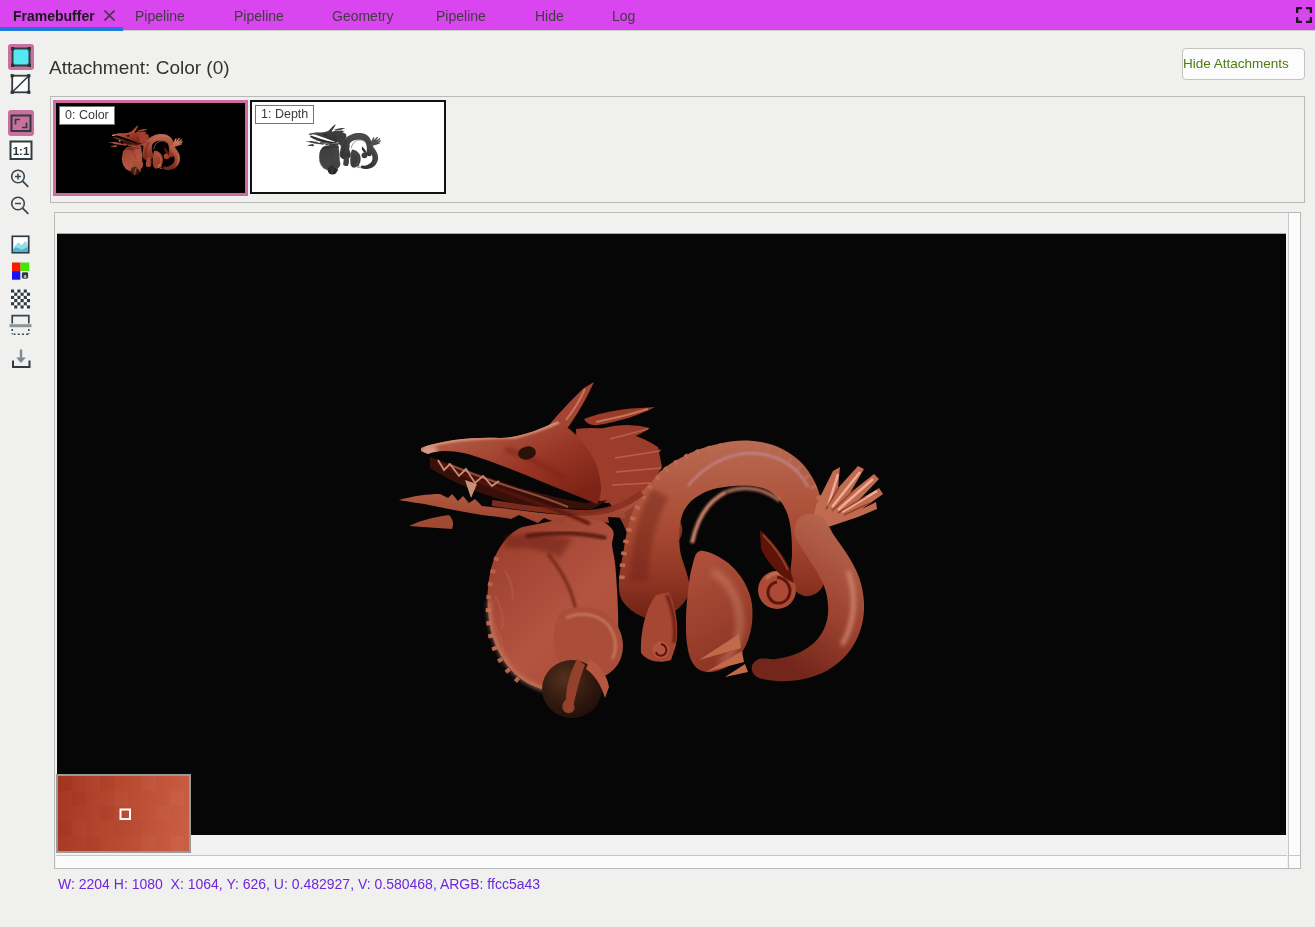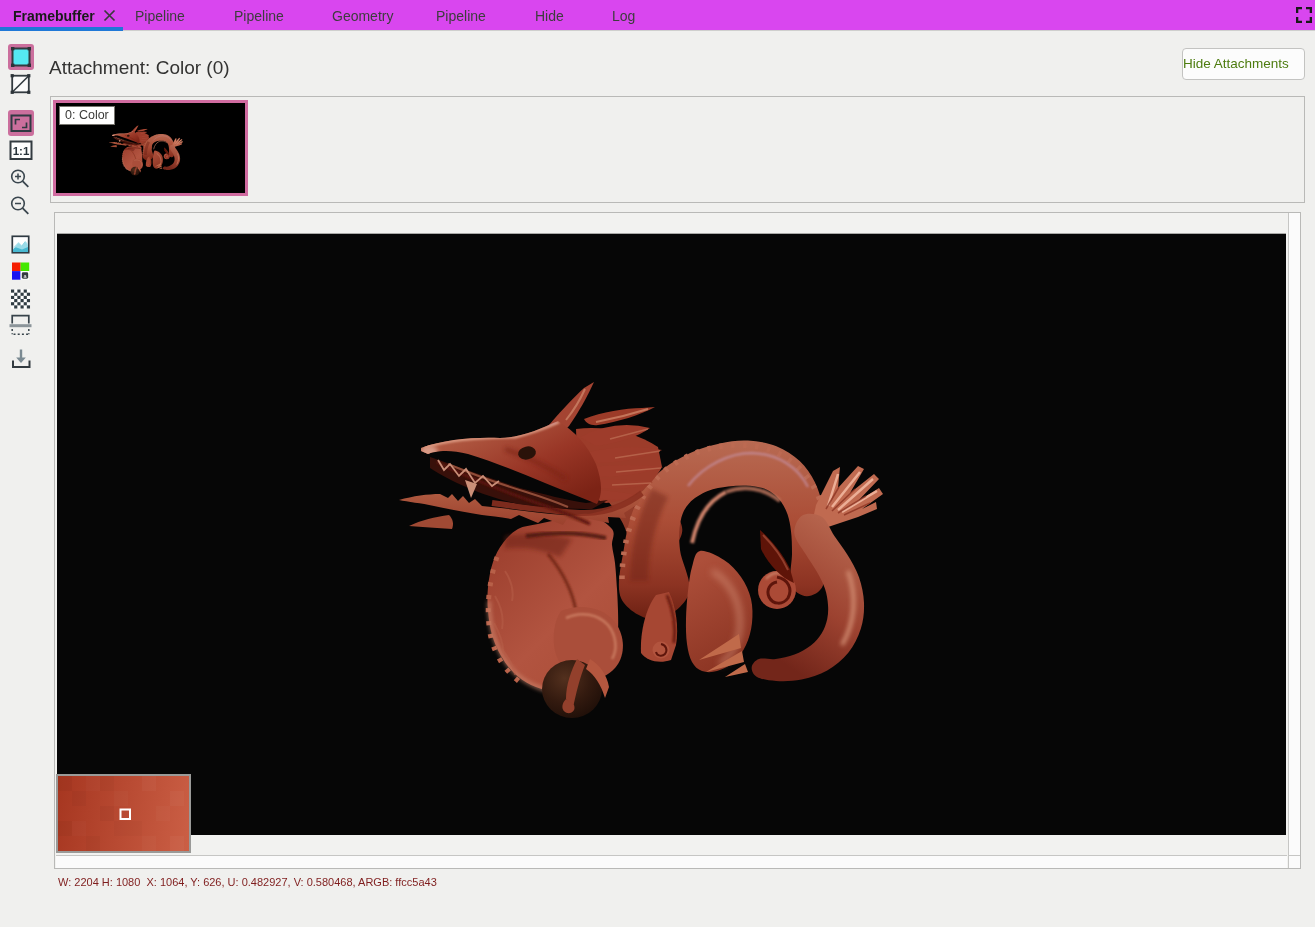--- a/index.html
+++ b/index.html
@@ -27,21 +27,21 @@
   #blackview{position:absolute;left:2px;top:20px;width:1229px;height:601px;background:#060606;
     border-top:1px solid #a9a9a7}
   #vsb{position:absolute;left:1233px;top:0px;width:11px;height:642px;background:#fbfbfb;
     border-left:1px solid #c6c6c4}
   #hsb{position:absolute;left:1px;top:642px;width:1231px;height:12px;background:#fbfbfb;
     border-top:1px solid #c6c6c4}
   #sbcorner{position:absolute;left:1233px;top:642px;width:11px;height:12px;background:#fbfbfb;
     border-left:1px solid #c6c6c4;border-top:1px solid #c6c6c4}
   #pixctx{position:absolute;left:1px;top:561px;width:131px;height:75px;
     border:2px solid #9a9a98;background:linear-gradient(100deg,#a63620,#cb5f45)}
-  #status{position:absolute;left:58px;top:876px;font-size:11px;color:#7f1d1d}
+  #status{position:absolute;left:58px;top:876px;font-size:14px;color:#6d28d9}
 </style>
 </head>
 <body>
 <div id="tabbar">
   <span class="tab active" style="left:13px">Framebuffer</span>
   <svg class="abs" style="left:103px;top:9px" width="13" height="13" viewBox="0 0 13 13">
     <path d="M1.5 1.5 L11.5 11.5 M11.5 1.5 L1.5 11.5" stroke="#3a3a3a" stroke-width="1.7" fill="none"></path>
   </svg>
   <span class="tab" style="left:135px">Pipeline</span>
   <span class="tab" style="left:234px">Pipeline</span>
@@ -131,20 +131,27 @@
   <path d="M 16.2 357.5 L 25.8 357.5 L 21 363 Z" fill="#7b8a92"></path>
   <path d="M 13 360.5 L 13 367 L 29.5 367 L 29.5 360.5" fill="none" stroke="#333b40" stroke-width="2"></path>
 </svg>
 <div id="attach">Attachment: Color (0)</div>
 <div id="hidebtn">Hide Attachments</div>
 <div id="thumbs">
   <div id="thumb1">
     <span class="thlabel">0: Color</span>
     <svg width="189" height="90" viewBox="57 233 1229 601" preserveAspectRatio="none">
       <use href="#dragon"></use>
+    </svg>
+  </div>
+  <div id="thumb2">
+    <span class="thlabel">1: Depth</span>
+    <svg width="192" height="90" viewBox="57 233 1229 601" preserveAspectRatio="none">
+      <rect x="57" y="233" width="1229" height="601" fill="#ffffff"></rect>
+      <use href="#dragon" filter="url(#fdepth)"></use>
     </svg>
   </div>
 </div>
 <div id="rframe">
   <div id="vsb"></div>
   <div id="hsb"></div>
   <div id="sbcorner"></div>
   <div id="blackview">
     <svg width="1229" height="601" viewBox="57 233 1229 601" id="mainsvg">
       <defs id="dragondefs">

